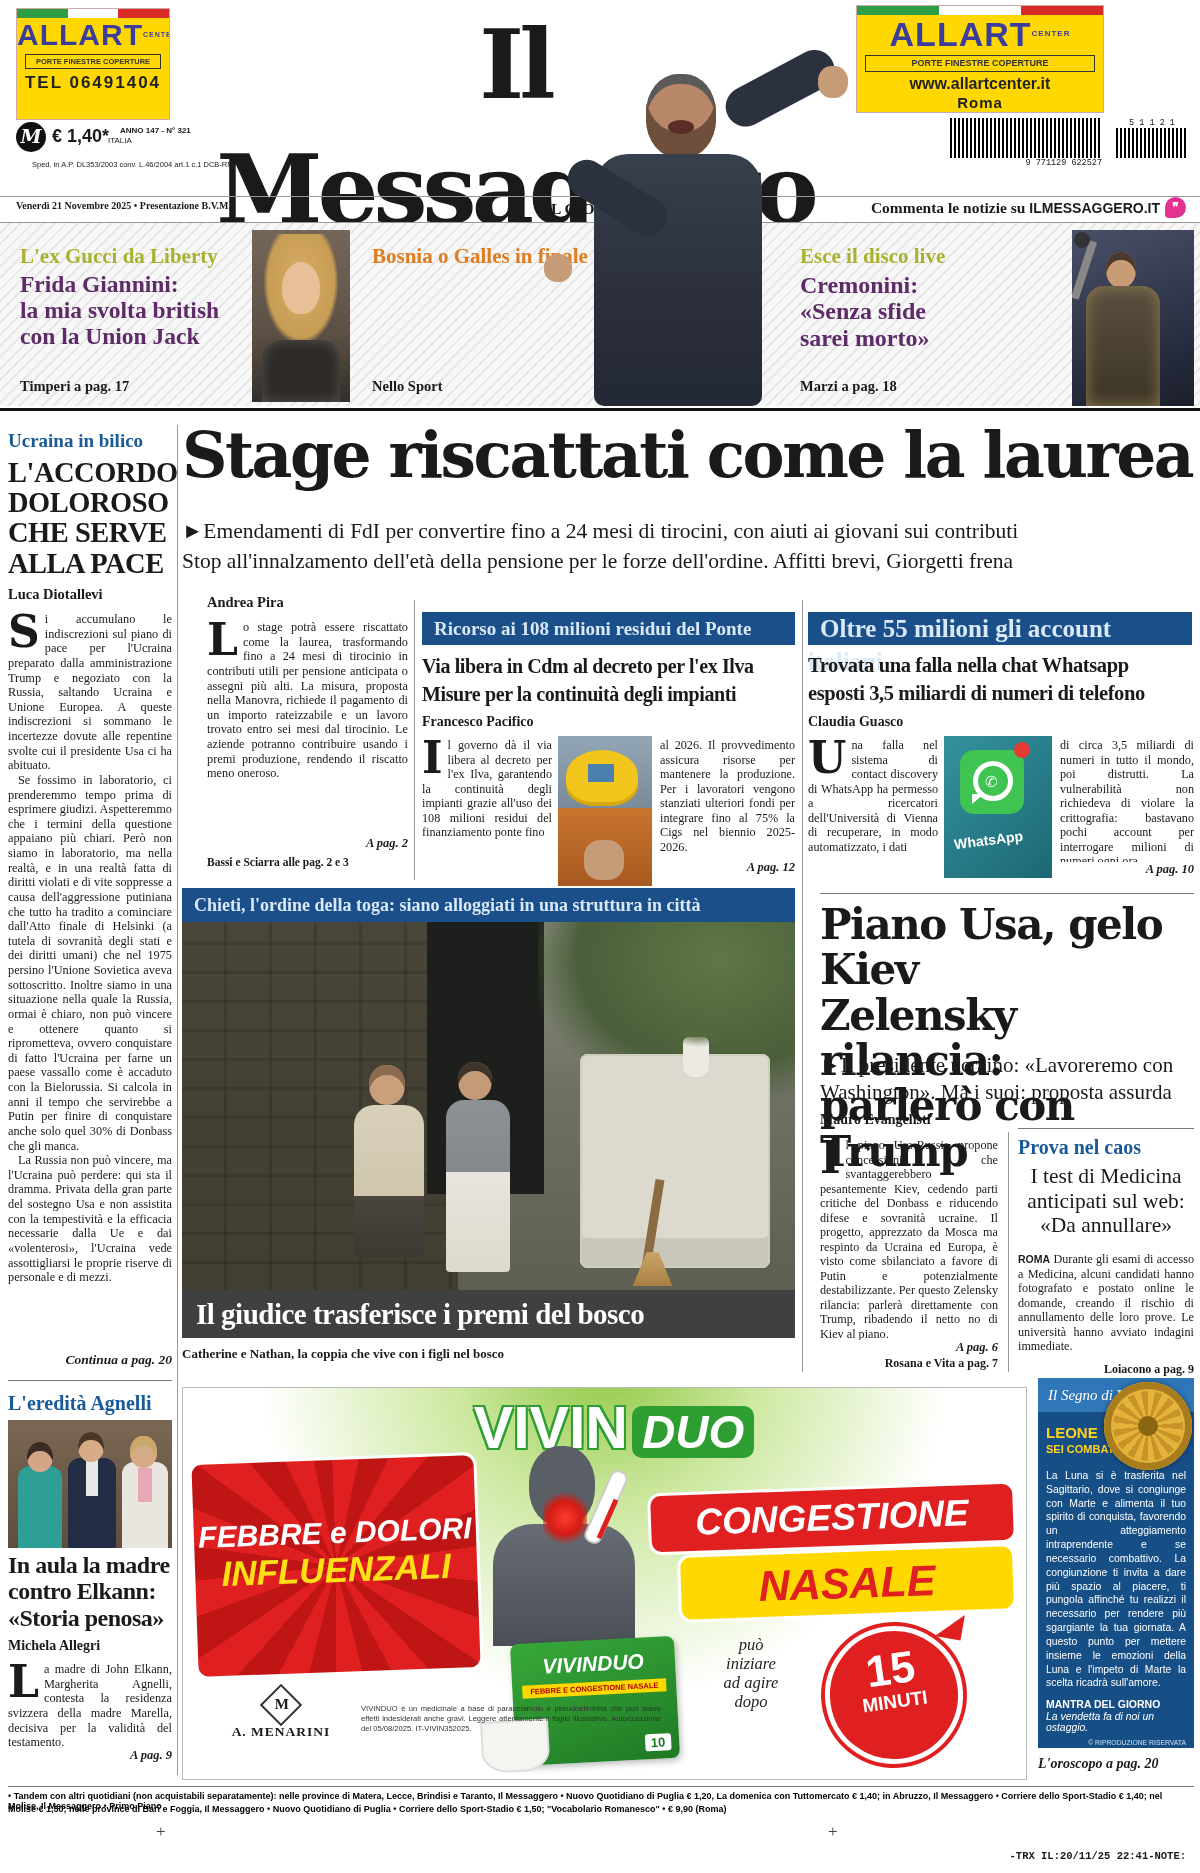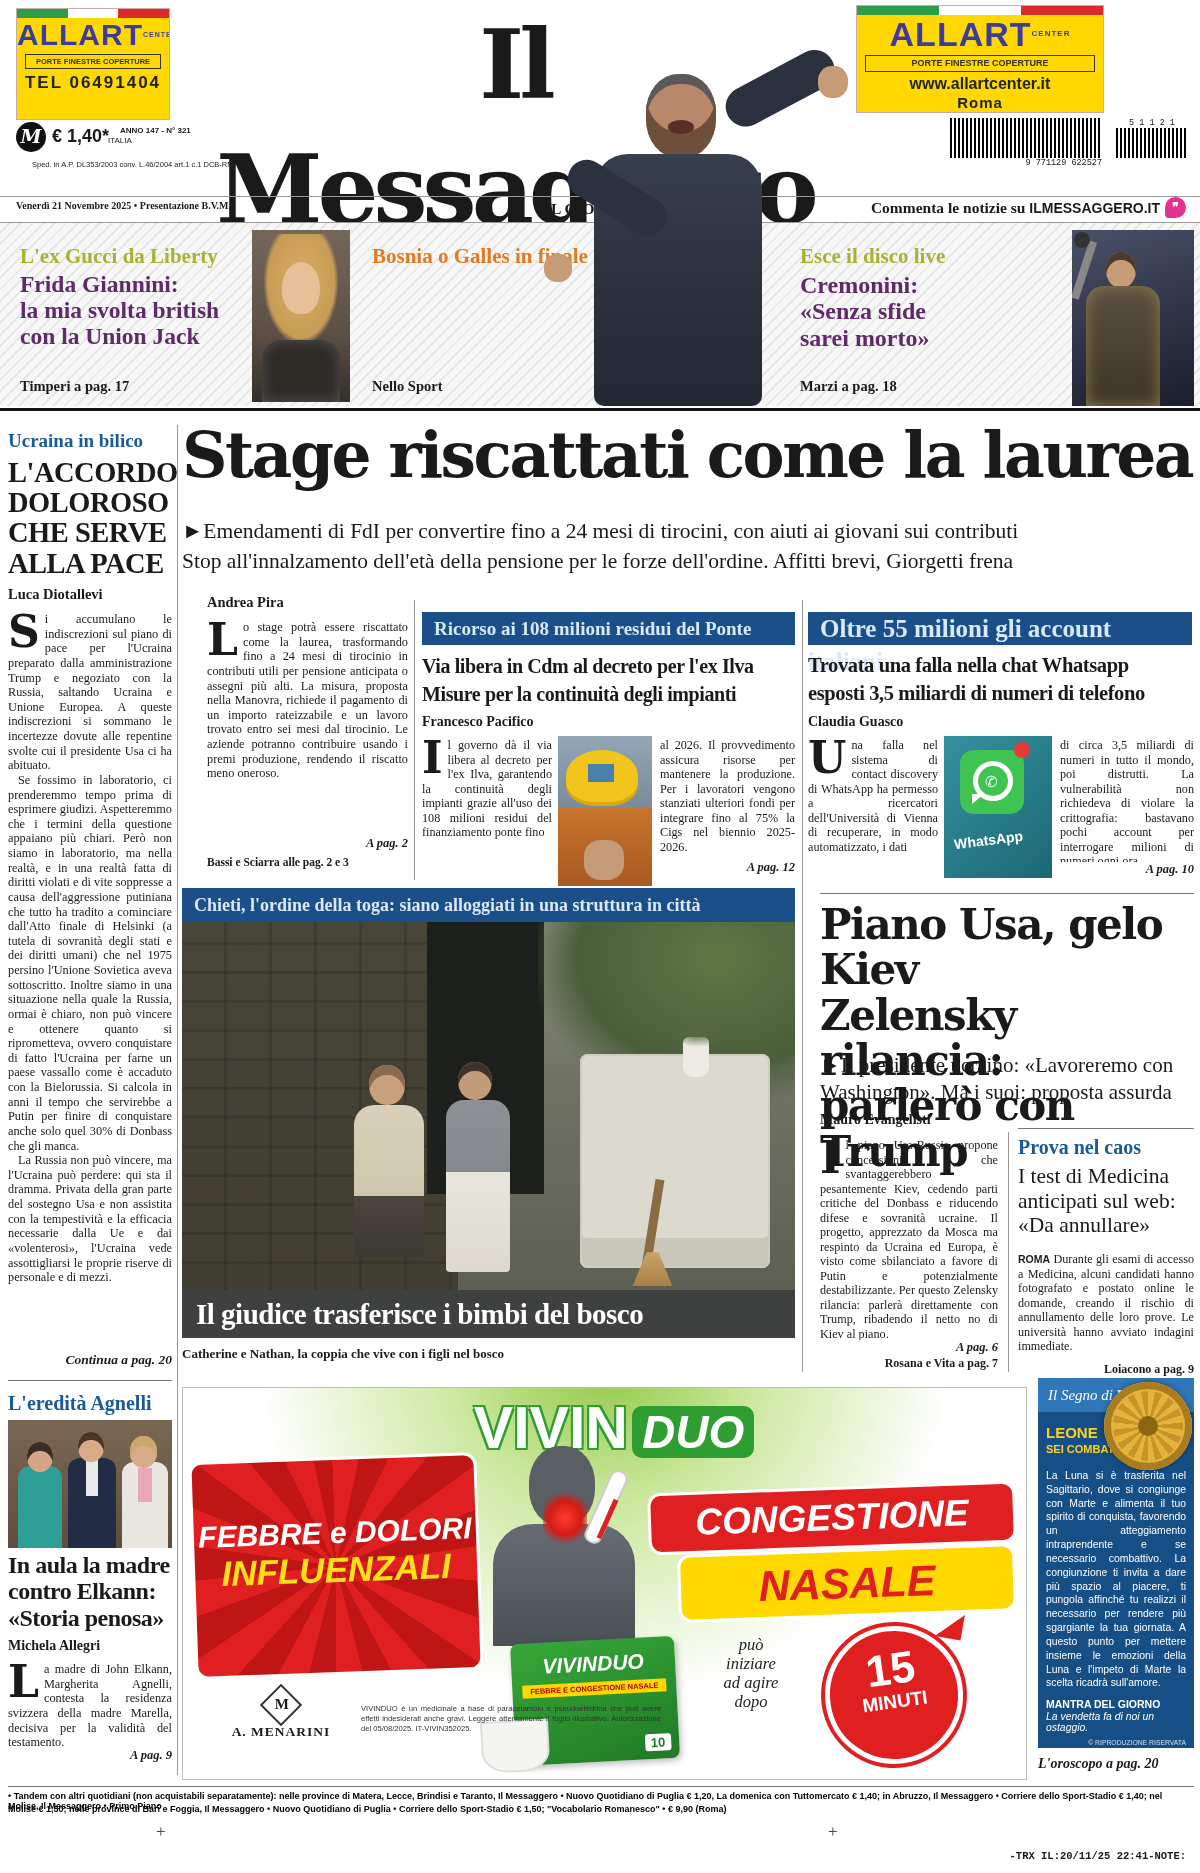--- a/index.html
+++ b/index.html
@@ -222,40 +222,40 @@
     <div class="abs" style="right:4%;bottom:6%;width:31%;height:58%;background:#dcd9cf;border-radius:8px;box-shadow:inset 0 0 0 2px #cfccc0, inset 0 -30px 0 #c9c6ba;"></div>
     <div class="abs" style="right:14%;bottom:58%;width:26px;height:40px;background:#eceae2;border-radius:6px 6px 10px 10px;"></div>
     <div class="abs" style="right:11%;bottom:66%;width:60px;height:26px;background:radial-gradient(ellipse,#57683f 0%,transparent 70%);"></div>
     <div class="abs" style="left:28%;bottom:9%;width:70px;height:152px;background:linear-gradient(180deg,#d8d0ba 0%,#cfc6ad 60%,#4a463e 60%,#3c3832 100%);border-radius:20px 20px 6px 6px;"></div>
     <div class="abs" style="left:30.5%;bottom:9%;margin-bottom:152px;width:36px;height:40px;background:#caa07c;border-radius:48%;box-shadow:inset 0 10px 0 #8a6b4f;"></div>
     <div class="abs" style="left:43%;bottom:5%;width:64px;height:172px;background:linear-gradient(180deg,#8d9094 0%,#85888c 42%,#e8e5dc 42%,#ddd9ce 100%);border-radius:18px 18px 4px 4px;"></div>
     <div class="abs" style="left:45%;bottom:5%;margin-bottom:172px;width:34px;height:38px;background:#c49b78;border-radius:48%;box-shadow:inset 0 9px 0 #3f332a;"></div>
     <div class="abs" style="left:76%;bottom:4%;width:9px;height:96px;background:#8a6b42;transform:rotate(9deg);"></div>
     <div class="abs" style="left:73.5%;bottom:1%;width:40px;height:34px;background:linear-gradient(180deg,#caa469 0%,#a87f45 100%);clip-path:polygon(35% 0,65% 0,100% 100%,0 100%);"></div>
   </div>
-  <div class="abs" style="left:182px;top:1290px;width:613px;height:48px;background:#3f4040;color:#fff;font-weight:bold;font-size:29px;line-height:48px;text-indent:14px;letter-spacing:-0.5px;">Il giudice trasferisce i bimbi del bosco</div>
+  <div class="abs" style="left:182px;top:1290px;width:613px;height:48px;background:#3f4040;color:#fff;font-weight:bold;font-size:29px;line-height:48px;text-indent:14px;letter-spacing:-0.5px;">Il giudice trasferisce i premi del bosco</div>
   <div class="abs b" style="left:182px;top:1346px;font-size:13px;">Catherine e Nathan, la coppia che vive con i figli nel bosco</div>
 
   <div class="abs hrule" style="left:820px;top:893px;width:374px;background:#777;"></div>
   <div class="abs pl b" style="left:820px;top:902px;width:376px;font-size:42px;line-height:1.08;letter-spacing:-1.5px;font-family:'DejaVu Serif',serif;">Piano Usa, gelo Kiev
 Zelensky rilancia:
 parlerò con Trump</div>
   <div class="abs" style="left:820px;top:1052px;width:376px;font-size:21px;line-height:1.28;">►Il presidente ucraino: «Lavoreremo con Washington». Ma i suoi: proposta assurda</div>
   <div class="abs byline" style="left:820px;top:1112px;font-size:14px;">Mauro Evangelisti</div>
   <div class="abs body-txt" style="left:820px;top:1138px;width:178px;height:202px;font-size:12.2px;">
     <span class="dc">I</span><span>l piano Usa-Russia propone concessioni che svantaggerebbero pesantemente Kiev, cedendo parti critiche del Donbass e riducendo difese e sovranità ucraine. Il progetto, apprezzato da Mosca ma respinto da Ucraina ed Europa, è visto come sbilanciato a favore di Putin e potenzialmente destabilizzante. Per questo Zelensky rilancia: parlerà direttamente con Trump, ribadendo il netto no di Kiev al piano.</span>
   </div>
   <div class="abs ref" style="left:820px;top:1340px;width:178px;">A pag. 6</div>
   <div class="abs" style="left:820px;top:1356px;width:178px;text-align:right;font-size:12px;"><span class="b">Rosana e Vita a pag. 7</span></div>
 
   <div class="abs vrule" style="left:1008px;top:1132px;height:240px;"></div>
 
   <div class="abs hrule" style="left:1018px;top:1128px;width:176px;background:#777;"></div>
   <div class="abs kblue" style="left:1018px;top:1136px;font-size:20px;">Prova nel caos</div>
-  <div class="abs pl" style="left:1018px;top:1164px;width:176px;font-size:21.5px;line-height:1.14;">I test di Medicina
+  <div class="abs pl" style="left:1018px;top:1164px;width:176px;font-size:21.5px;line-height:1.14;text-align:center;">I test di Medicina
 anticipati sul web:
 «Da annullare»</div>
   <div class="abs body-txt" style="left:1018px;top:1252px;width:176px;height:110px;font-size:12.2px;">
     <span class="sans b" style="font-size:10.5px;">ROMA</span>
     <span>Durante gli esami di accesso a Medicina, alcuni candidati hanno fotografato e postato online le domande, creando il rischio di annullamento delle loro prove. Le università hanno avviato indagini immediate.</span>
   </div>
   <div class="abs" style="left:1018px;top:1362px;width:176px;text-align:right;font-size:12px;"><span class="b">Loiacono a pag. 9</span></div>
 
   <div class="abs" style="left:182px;top:1387px;width:843px;height:391px;border:1px solid #bbb;background:radial-gradient(ellipse at 50% -10%,#8cc63f 0%,#cde8a0 26%,#ffffff 58%);overflow:hidden;">
     <div class="abs" style="left:0;top:6px;width:100%;text-align:center;">

